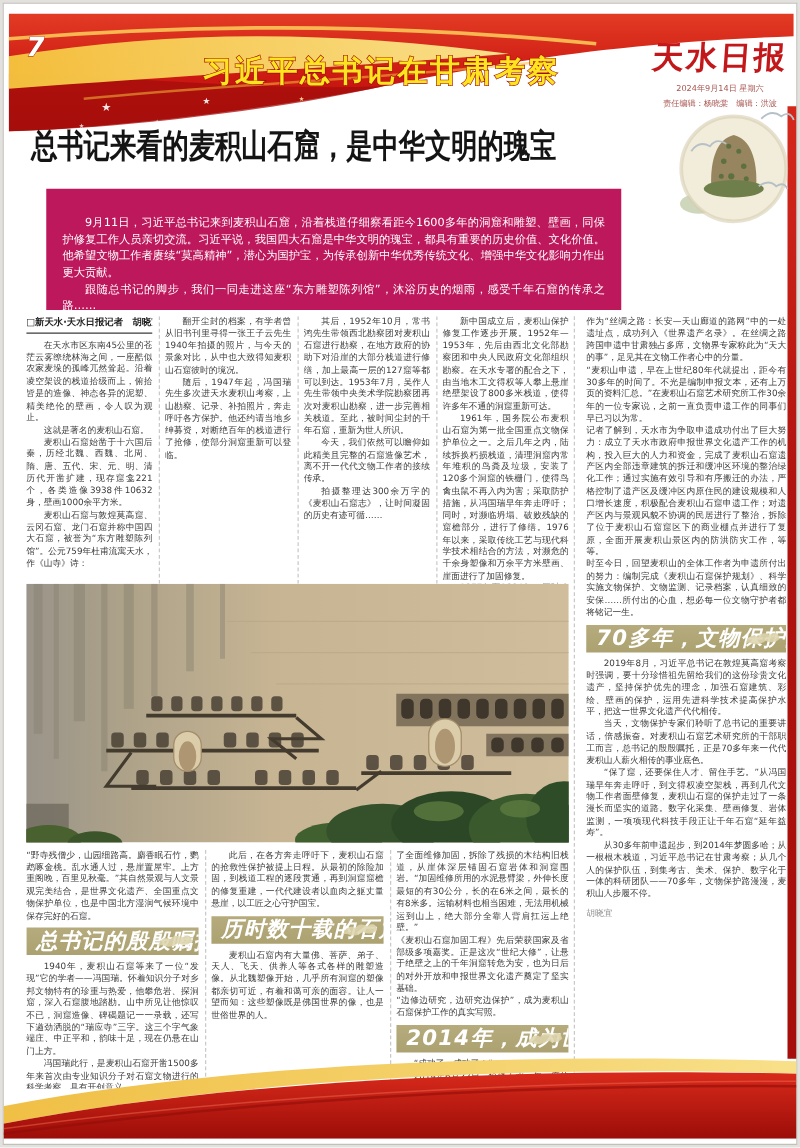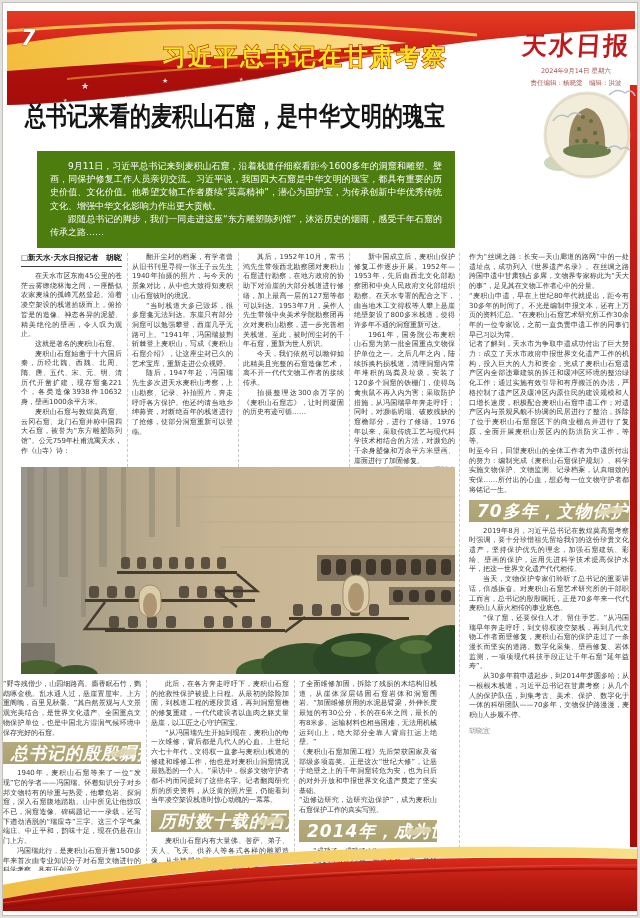--- a/index.html
+++ b/index.html
@@ -15,32 +15,32 @@
                color:#c2181b; letter-spacing:2px; white-space:nowrap; transform:skewX(-4deg); }
   .mast-line { font-size:6.5px; color:#a85550; margin-top:5px; white-space:nowrap; }
   .mast-line + .mast-line { margin-top:3px;text-align:center; }
 
   
   .headline { left:22px; top:96px; width:444px; font-family:"DejaVu Serif",serif;
               font-weight:bold; font-size:21px; color:#141414; white-space:nowrap;
               transform:scaleY(1.25); transform-origin:left top; }
 
   
-  .summary { left:34px; top:148px; width:418px; height:97px; background:#4d7c0f;
-             padding:9px 13px; overflow:hidden; }
+  .summary { left:34px; top:148px; width:460px; height:97px; background:#be185d;
+             padding:22px 13px; overflow:hidden; }
   .sum-p { font-size:9px; line-height:13.2px; color:#ffffff; text-indent:2em; text-align:justify; }
 
   
   .redbar { left:627px; top:82px; width:8px; height:762px;
             background:linear-gradient(180deg,#d5281c,#b01410 40%,#a50e0a); z-index:1; }
 
   
   .upper { left:18px; top:250px; width:434px; height:214px; display:flex; overflow:hidden; }
   .ucol { width:101px; overflow:hidden; }
-  .lower { left:0; top:677px; width:434px; height:191px; display:flex; overflow:hidden; }
+  .lower { left:18px; top:677px; width:434px; height:191px; display:flex; overflow:hidden; }
   .lcol { width:138px; overflow:hidden; }
   .vsep { width:0; border-left:1px dashed #c9c9c9; margin:0 4.5px; }
   .body-p { font-size:7px; line-height:9.7px; color:#3b3b3b; text-align:justify; text-indent:2em; }
   .noindent { text-indent:0; }
   .byline { font-size:7.5px; font-weight:bold; color:#1d1d1d; border-bottom:1px solid #3c3c3c;
             padding-bottom:3px; margin-bottom:5px; white-space:nowrap; overflow:hidden; }
 
   .rightcol { left:456px; top:250px; width:170px; height:620px; border-left:1px dashed #c9c9c9;
               padding-left:9px; overflow:hidden; }
   .signature { margin-top:5px; padding-right:28px; text-align:left; font-size:7px; color:#8f8f8f; }
@@ -134,21 +134,20 @@
       <div>
           <p class="body-p">在天水市区东南45公里的苍茫云雾缭绕林海之间，一座酷似农家麦垛的孤峰兀然耸起。沿着凌空架设的栈道拾级而上，俯拾皆是的造像、神态各异的泥塑、精美绝伦的壁画，令人叹为观止。</p>
           <p class="body-p">这就是著名的麦积山石窟。</p>
           <p class="body-p">麦积山石窟始凿于十六国后秦，历经北魏、西魏、北周、隋、唐、五代、宋、元、明、清历代开凿扩建，现存窟龛221个，各类造像3938件10632身，壁画1000余平方米。</p>
           <p class="body-p">麦积山石窟与敦煌莫高窟、云冈石窟、龙门石窟并称中国四大石窟，被誉为“东方雕塑陈列馆”。公元759年杜甫流寓天水，作《山寺》诗：</p>
         </div>
     </div>
     <div class="vsep"></div>
     <div class="ucol">
         <p class="body-p">翻开尘封的档案，有学者曾从旧书刊里寻得一张王子云先生1940年拍摄的照片，与今天的景象对比，从中也大致得知麦积山石窟彼时的境况。</p>
-        <p class="body-p">“当时栈道大多已毁坏，很多窟龛无法到达。东崖只有部分洞窟可以勉强攀登，西崖几乎无路可上。”1941年，冯国瑞披荆斩棘登上麦积山，写成《麦积山石窟介绍》，让这座尘封已久的艺术宝库，重新走进公众视野。</p>
         <p class="body-p">随后，1947年起，冯国瑞先生多次进天水麦积山考察，上山勘察、记录、补拍照片，奔走呼吁各方保护。他还约请当地乡绅募资，对断绝百年的栈道进行了抢修，使部分洞窟重新可以登临。</p>
       </div>
     <div class="vsep"></div>
     <div class="ucol">
         <p class="body-p">其后，1952年10月，常书鸿先生带领西北勘察团对麦积山石窟进行勘察，在地方政府的协助下对沿崖的大部分栈道进行修缮，加上最高一层的127窟等都可以到达。1953年7月，吴作人先生带领中央美术学院勘察团再次对麦积山勘察，进一步完善相关栈道。至此，被时间尘封的千年石窟，重新为世人所识。</p>
         <p class="body-p">今天，我们依然可以瞻仰如此精美且完整的石窟造像艺术，离不开一代代文物工作者的接续传承。</p>
         <p class="body-p">拍摄整理达300余万字的《麦积山石窟志》，让时间凝固的历史有迹可循……</p>
       </div>
     <div class="vsep"></div>
     <div class="ucol">
@@ -280,21 +279,20 @@
       </div>
       <div>
           <p class="body-p">1940年，麦积山石窟等来了一位“发现”它的学者——冯国瑞。怀着知识分子对乡邦文物特有的珍重与热爱，他攀危岩、探洞窟，深入石窟腹地踏勘。山中所见让他惊叹不已，洞窟造像、碑碣题记一一录载，还写下遒劲洒脱的“瑞应寺”三字。这三个字气象端庄、中正平和，韵味十足，现在仍悬在山门上方。</p>
           <p class="body-p">冯国瑞此行，是麦积山石窟开凿1500多年来首次由专业知识分子对石窟文物进行的科学考察，具有开创意义。</p>
         </div>
     </div>
     <div class="vsep"></div>
     <div class="lcol">
       <div>
           <p class="body-p">此后，在各方奔走呼吁下，麦积山石窟的抢救性保护被提上日程。从最初的除险加固，到栈道工程的逐段贯通，再到洞窟窟檐的修复重建，一代代建设者以血肉之躯丈量悬崖，以工匠之心守护国宝。</p>
-          <p class="body-p">“从冯国瑞先生开始到现在，麦积山的每一次维修，背后都是几代人的心血。上世纪六七十年代，文得权一直参与麦积山栈道的修建和维修工作，他也是对麦积山洞窟情况最熟悉的一个人。”采访中，很多文物守护者都不约而同提到了这些名字。记者翻阅研究所的所史资料，从泛黄的照片里，仍能看到当年凌空架设栈道时惊心动魄的一幕幕。</p>
         </div>
       <div class="sec-header">
         <span>历时数十载的石窟维修</span>
         <svg class="sec-cloud" viewBox="0 0 40 20">
           <path d="M2,14 Q6,4 14,8 Q18,2 26,6 Q34,2 36,10 Q30,16 22,12 Q14,18 6,14 Z" fill="#ded5ae" opacity="0.9"></path>
           <circle cx="31" cy="8" r="3" fill="none" stroke="#ded5ae" stroke-width="1.5"></circle>
         </svg>
       </div>
       <div>
           <p class="body-p">麦积山石窟内有大量佛、菩萨、弟子、天人、飞天、供养人等各式各样的雕塑造像。从北魏塑像开始，几乎所有洞窟的塑像都亲切可近，有着和蔼可亲的面容。让人一望而知：这些塑像既是佛国世界的像，也是世俗世界的人。</p>

